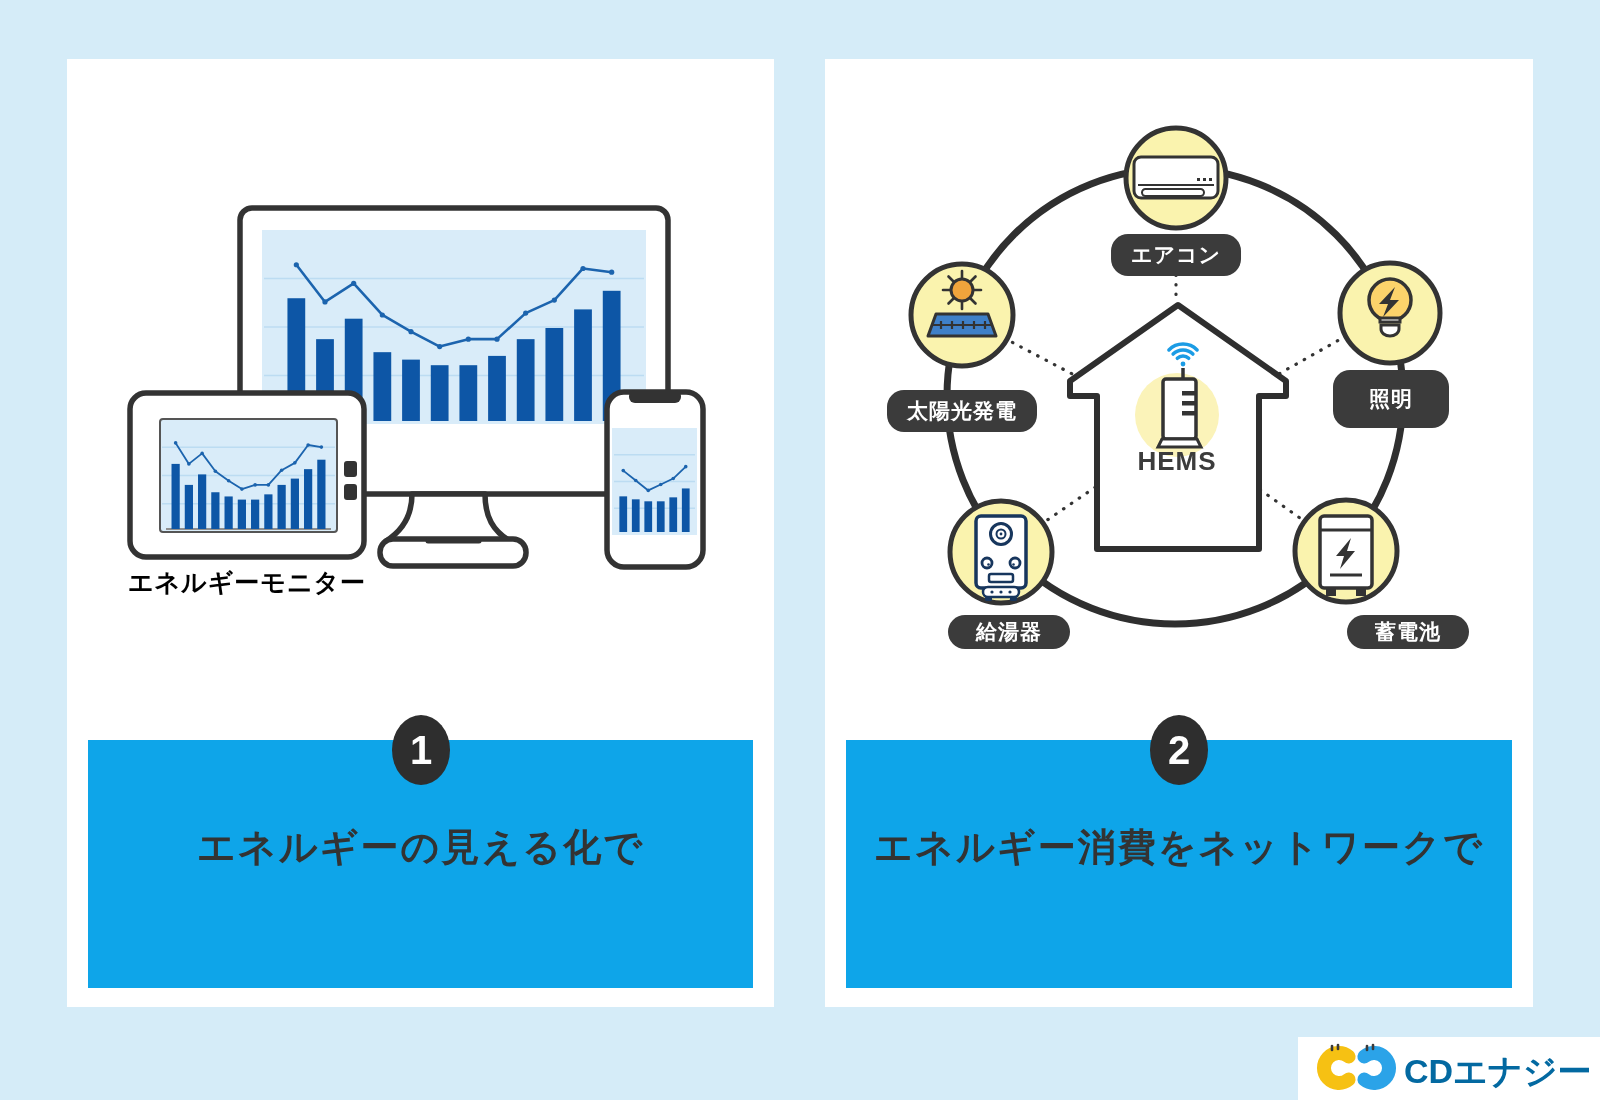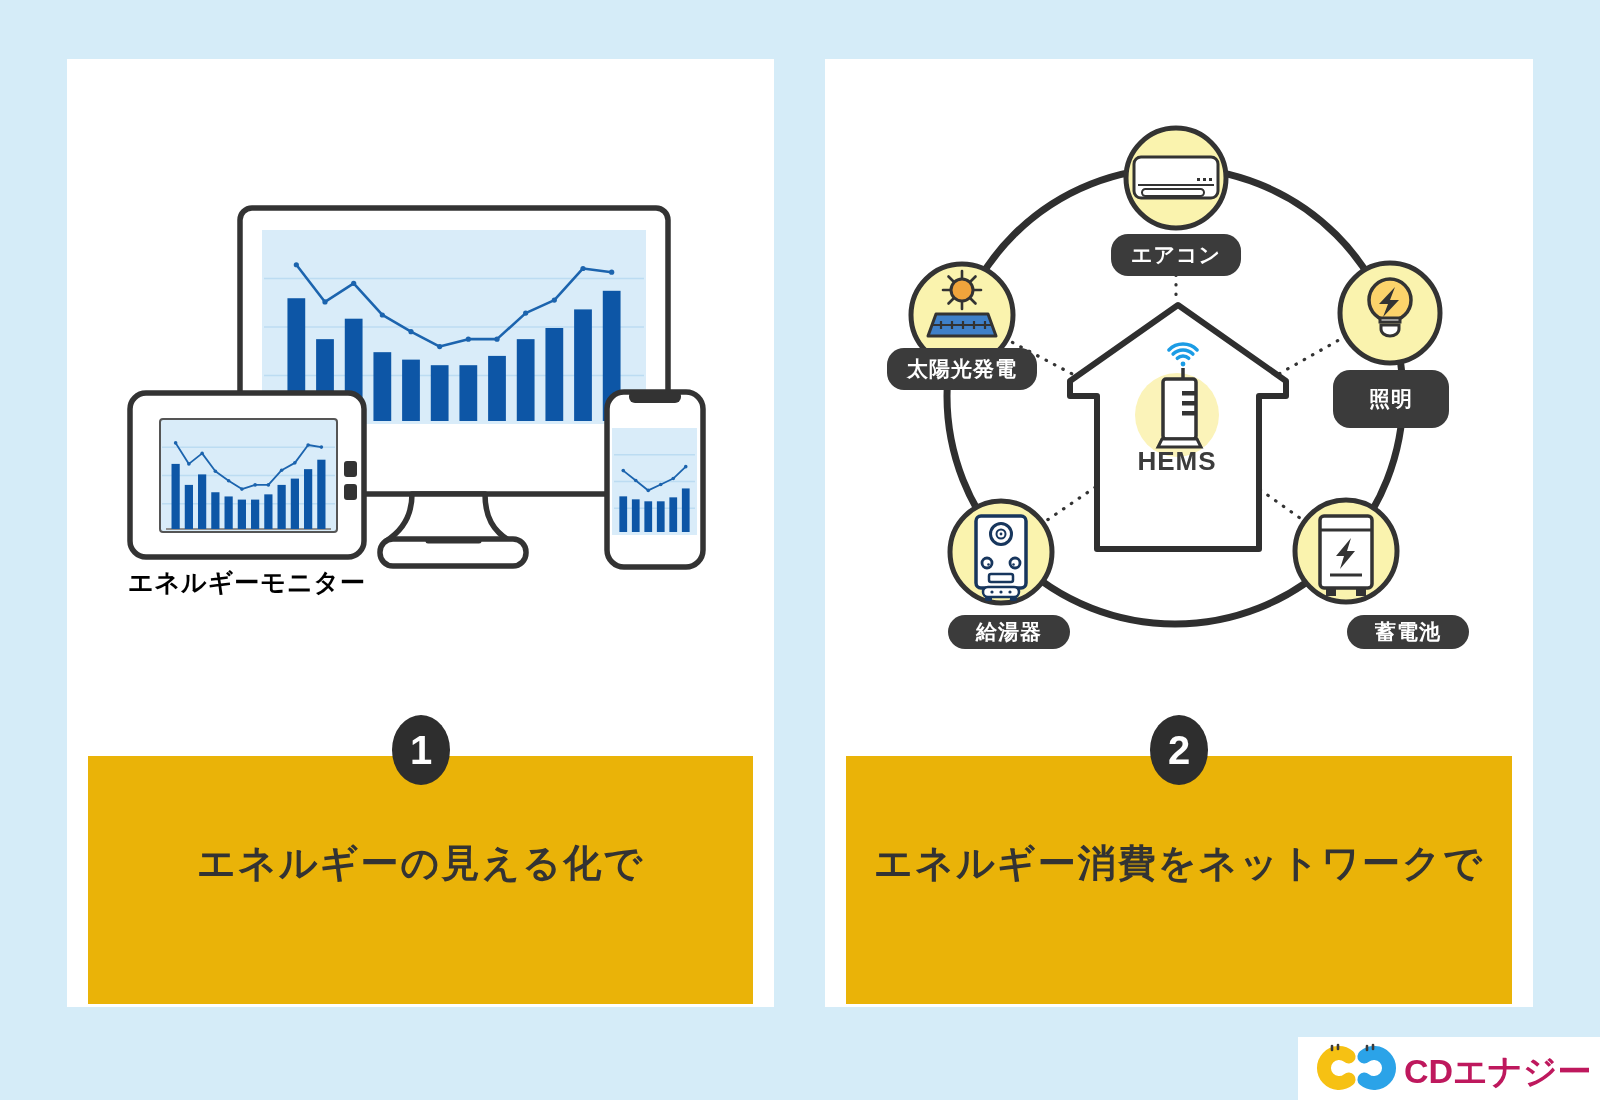--- a/index.html
+++ b/index.html
@@ -2,38 +2,38 @@
 <html><head>
 <meta charset="utf-8">
 <style>
   html,body{margin:0;padding:0;background:#d5ecf8;}
   #stage{position:relative;width:1600px;height:1100px;background:#d5ecf8;overflow:hidden;
          font-family:"Liberation Sans","DejaVu Sans",sans-serif;}
   .card{position:absolute;top:59px;height:948px;background:#ffffff;}
   #card-left{left:67px;width:707px;}
   #card-right{left:825px;width:708px;}
   #art{position:absolute;left:0;top:0;width:1600px;height:1100px;}
-  .caption-box{position:absolute;top:756px;height:248px;background:#eab308;}
+  .caption-box{position:absolute;top:740px;height:248px;background:#0ea5e9;}
   #caption-box-1{left:88px;width:665px;}
   #caption-box-2{left:846px;width:666px;}
   .step-badge{position:absolute;top:715px;width:58px;height:70px;background:#2e2e2e;border-radius:50%;
               color:#ffffff;font-size:40px;font-weight:bold;display:flex;align-items:center;justify-content:center;}
   #badge-1{left:392px;}
   #badge-2{left:1150px;}
   .caption-text{position:absolute;width:100%;top:72px;text-align:center;color:#333333;
                 font-size:38px;font-weight:bold;letter-spacing:2px;line-height:70px;}
   .pill{position:absolute;transform:translateX(-50%);height:34px;line-height:34px;border-radius:17px;
         background:#3b3b3b;color:#ffffff;font-size:21px;font-weight:bold;letter-spacing:1px;
         padding:4px 20px;white-space:nowrap;}
   #device-label{position:absolute;left:247px;top:566px;transform:translateX(-50%);
                 color:#000000;font-size:25px;font-weight:bold;letter-spacing:1px;white-space:nowrap;}
   #hems-label{position:absolute;left:1177px;top:446px;transform:translateX(-50%);
               color:#3c3c3c;font-size:26px;font-weight:bold;letter-spacing:1px;}
   #logo-box{position:absolute;left:1298px;top:1037px;width:302px;height:63px;background:#ffffff;}
-  #logo-text{position:absolute;left:1404px;top:1049px;color:#be185d;font-size:34px;font-weight:bold;
+  #logo-text{position:absolute;left:1404px;top:1049px;color:#0369a1;font-size:34px;font-weight:bold;
              letter-spacing:0px;white-space:nowrap;}
 </style>
 </head>
 <body>
 
 <div id="stage">
 
   <div id="card-left" class="card"></div>
   <div id="card-right" class="card"></div>
 
@@ -243,21 +243,21 @@
         <rect x="1326" y="588" width="10" height="8" fill="#333333"></rect>
         <rect x="1356" y="588" width="10" height="8" fill="#333333"></rect>
       </g>
     </g>
   </svg>
 
   <div id="device-label">エネルギーモニター</div>
   <div id="hems-label">HEMS</div>
 
   <div class="pill" style="left:1176px;top:234px;">エアコン</div>
-  <div class="pill" style="left:962px;top:348px;">太陽光発電</div>
+  <div class="pill" style="left:962px;top:390px;">太陽光発電</div>
   <div class="pill" style="left:1391px;top:370px;padding:12px 36px;">照明</div>
   <div class="pill" style="left:1009px;top:615px;padding:0 28px;">給湯器</div>
   <div class="pill" style="left:1408px;top:615px;padding:0 28px;">蓄電池</div>
 
   <div id="caption-box-1" class="caption-box">
     <div class="caption-text">
       <div>エネルギーの見える化で</div>
     </div>
   </div>
   <div id="caption-box-2" class="caption-box">

